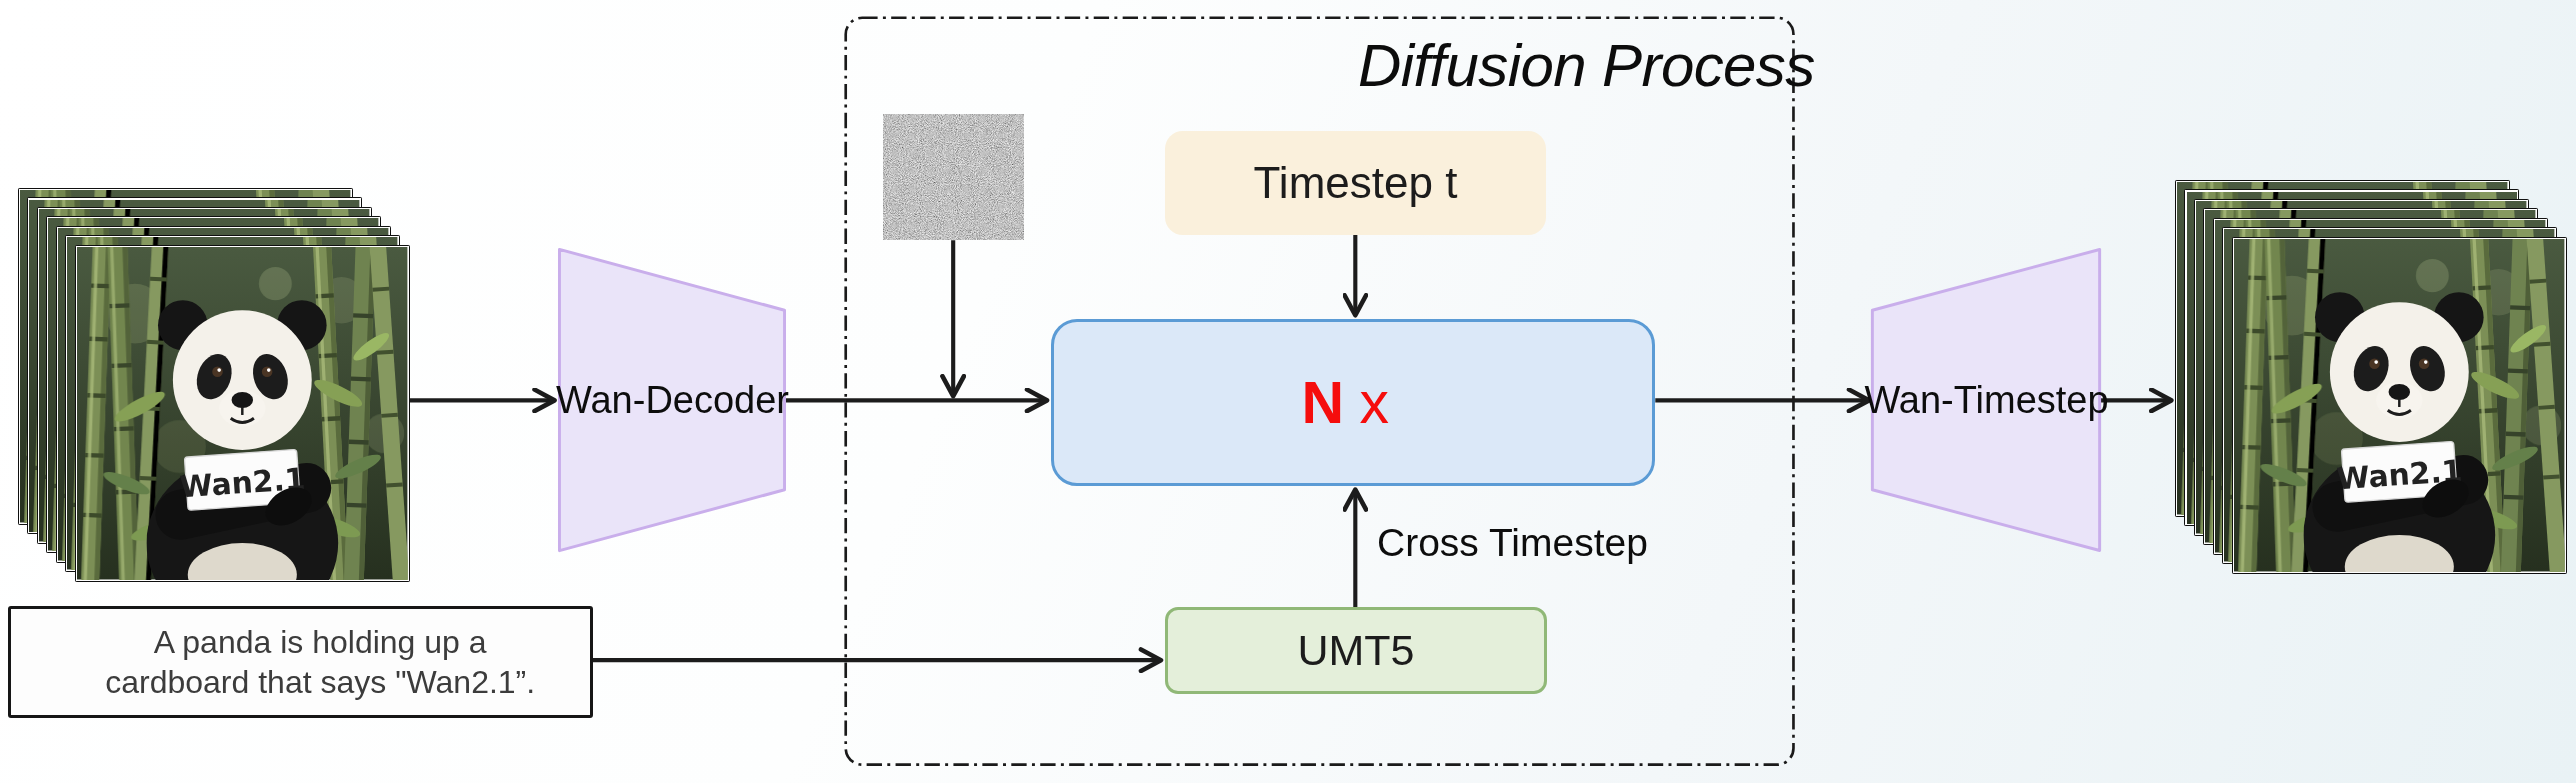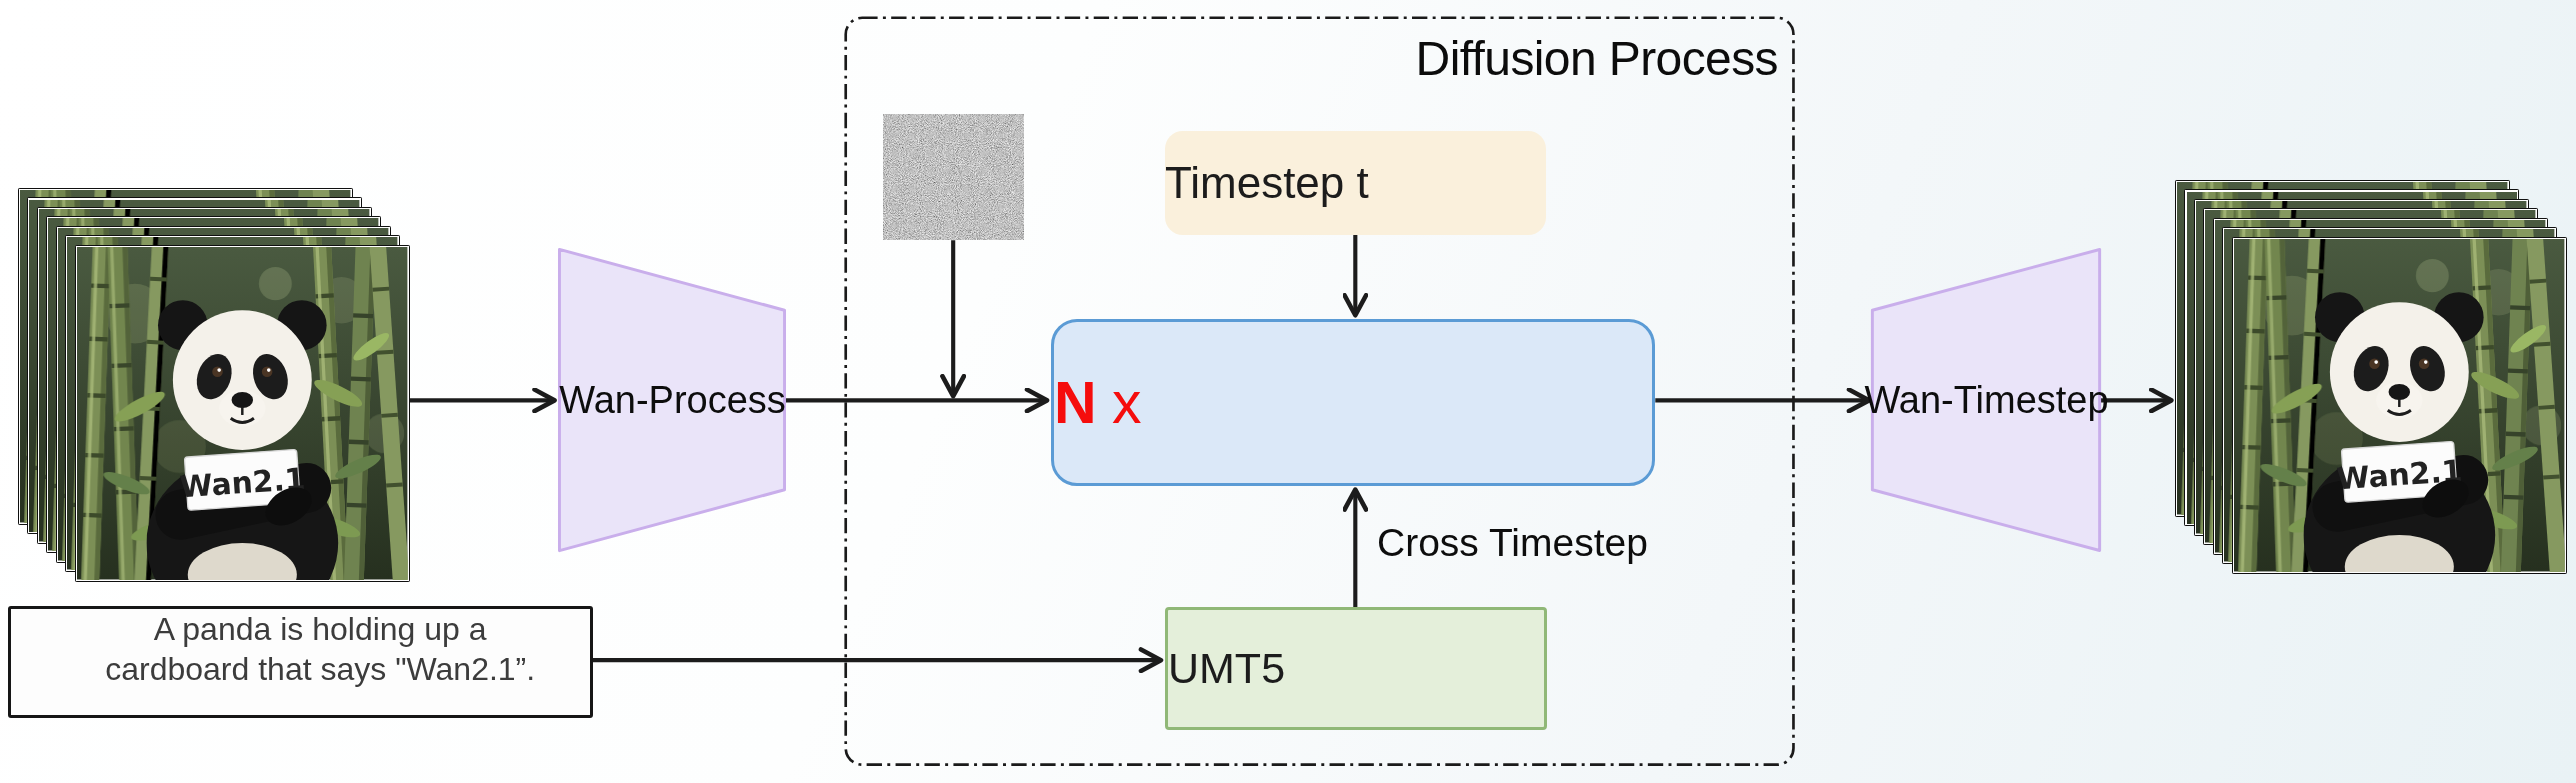--- a/index.html
+++ b/index.html
@@ -31,49 +31,49 @@
   }
   .frame svg{width:100%;height:100%;display:block;}
 
   
   .trap-label{
     display:flex;flex-direction:row;align-items:center;justify-content:center;
     text-align:center;font-size:38px;line-height:1.32;color:#0d0d0d;
   }
 
   
-  .nodebox{display:flex;align-items:center;justify-content:flex-start;text-align:center;}
+  .nodebox{display:flex;align-items:center;justify-content:center;text-align:center;}
   .timestep{
     width:381px;height:104px;border-radius:17.7px;
     background:var(--timestep-fill);font-size:44px;
   }
   .dit{
     width:604px;height:167px;border-radius:26px;
     background:var(--dit-fill);border:3px solid var(--dit-border);
     font-size:59px;
   }
   .dit .n{color:var(--red);font-weight:700;margin-right:15.4px;}
   .dit .x{color:var(--red);font-weight:400;margin-right:15.4px;}
   .dit .rest{color:#090909;font-weight:500;}
   .umt5{
-    width:382px;height:123px;border-radius:4px;
+    width:382px;height:87px;border-radius:13px;
     background:var(--umt5-fill);border:3px solid var(--umt5-border);
     font-size:43px;
   }
   .prompt{
     width:585px;height:112px;border-radius:3px;
     background:#fdfdfd;border:3px solid var(--prompt-border);
     font-size:32px;line-height:1.26;color:#3c3c3c;
     flex-direction:column;
     padding-left:40px;
   }
 
   .diff-title{
     width:420px;text-align:right;
-    font-size:48px;color:#0c0c0c;
+    font-size:60px;font-style:italic;color:#0c0c0c;
     letter-spacing:-0.6px;white-space:nowrap;
   }
   .cross-label{font-size:39px;color:#0d0d0d;white-space:nowrap;}
 
   svg.layer{position:absolute;left:0;top:0;pointer-events:none;}
 </style>
 </head>
 <body>
 
 <svg width="0" height="0" style="position:absolute" aria-hidden="true">
@@ -249,21 +249,21 @@
         <use href="#panda-scene"></use>
       </svg>
     </div>
 </div>
 
 <svg class="abs" style="left:557px;top:247px;" width="230" height="306" viewBox="0 0 389 518">
   <polygon points="4,4 385,107 385,411 4,514" fill="#eae4f9" stroke="#c9aeeb" stroke-width="5" stroke-linejoin="round"></polygon>
 </svg>
 <div class="abs trap-label" style="left:560px;top:250px;width:225px;height:301px;">
   <span>Wan-</span>
-  <span>Process</span>
+  <span>Decoder</span>
 </div>
 
 <div class="abs diff-title" style="left:1358px;top:31px;">Diffusion Process</div>
 
 <svg class="abs" style="left:883px;top:114px;" width="141" height="126" viewBox="0 0 238 214">
   <rect x="0" y="0" width="238" height="214" fill="#8a8a8a"></rect>
   <rect x="0" y="0" width="238" height="214" filter="url(#noiseF)"></rect>
 </svg>
 
 <div class="abs nodebox timestep" style="left:1165px;top:131px;">

